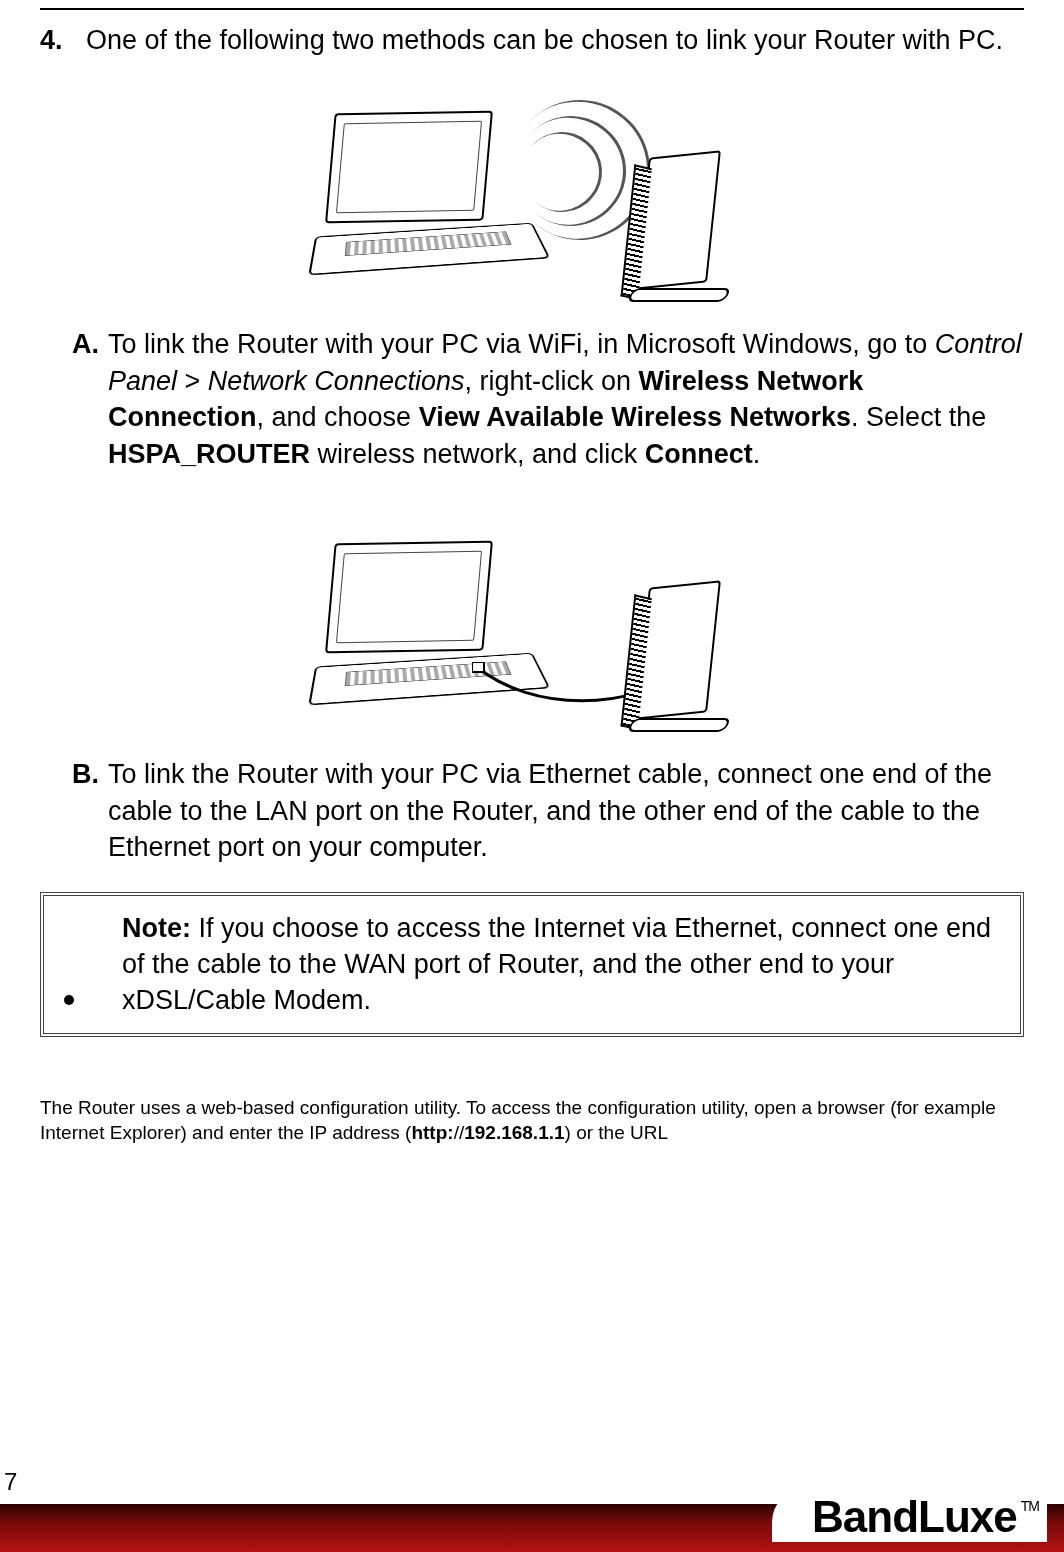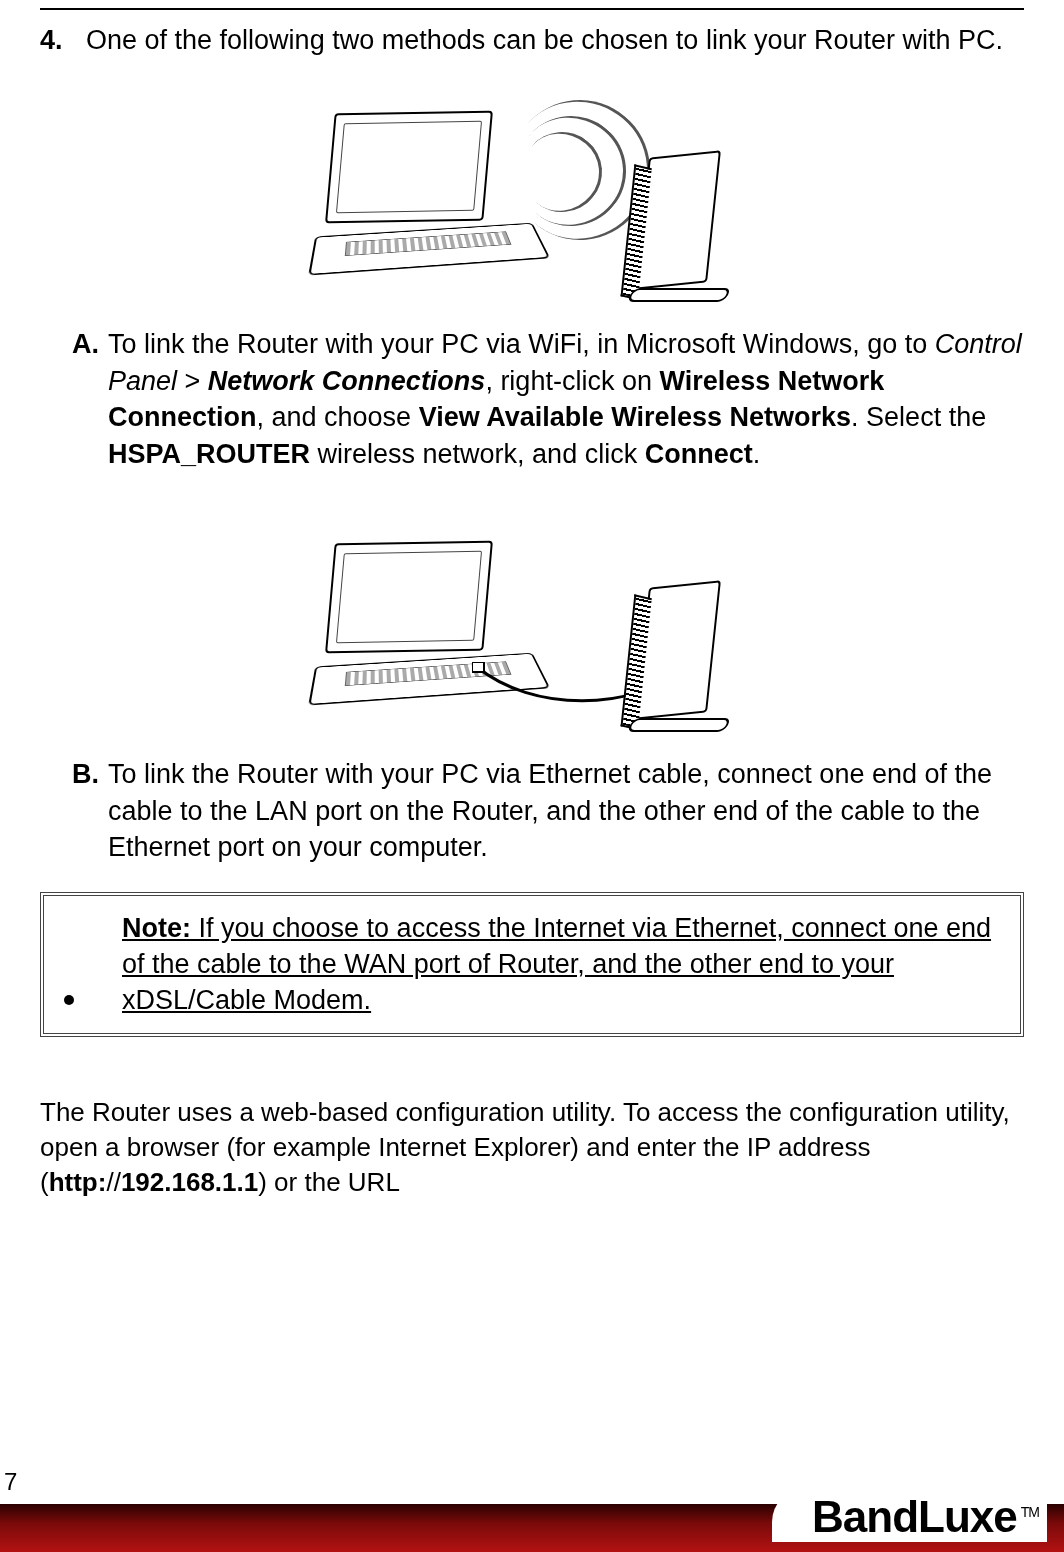--- a/index.html
+++ b/index.html
@@ -149,40 +149,40 @@
       margin-top: 10px;
     }
     .sub-step .letter {
       font-weight: bold;
       width: 36px;
       flex-shrink: 0;
     }
     .sub-step .text { flex:1; }
     .bold { font-weight: bold; }
     .italic { font-style: italic; }
-    .italic-bold { font-style: italic; font-weight: bold; margin-top: 32px; }
+    .italic-bold { font-style: italic; font-weight: normal; margin-top: 32px; }
     .note-box {
       margin: 26px 40px 0 40px;
       border: 4px double #444;
       padding: 14px 20px 14px 20px;
       font-size: 27px;
       line-height: 1.35;
       display: flex;
       align-items: flex-end;
       gap: 48px;
     }
     .note-box .bullet {
       width: 10px; height: 10px; background:#000; border-radius:50%;
       margin-bottom: 14px;
       flex-shrink:0;
     }
-    .note-box .note-text { flex:1;text-decoration:underline; }
+    .note-box .note-text { flex:1; }
     .final-para {
       margin: 58px 40px 0 40px;
-      font-size: 26px;
+      font-size: 19px;
       line-height: 1.35;
     }
     .page-number {
       position: absolute;
       left: 4px;
       bottom: 56px;
       font-size: 24px;
     }
     .footer-bar {
       position: absolute;
@@ -201,21 +201,21 @@
       font-size: 44px;
       font-family: Arial Black, Arial, sans-serif;
       letter-spacing: -1px;
       display:flex;
       align-items:flex-start;
     }
     .footer-brand .tm{
       font-size:14px;
       font-weight:normal;
       margin-left:4px;
-      margin-top:12px;
+      margin-top:6px;
     }
   </style>
 </head>
 <body>
 
 <hr class="top-rule">
 
 <div class="step-4">
   <div class="num">4.</div>
   <div class="text">One of the following two methods can be chosen to link your Router with PC.</div>

